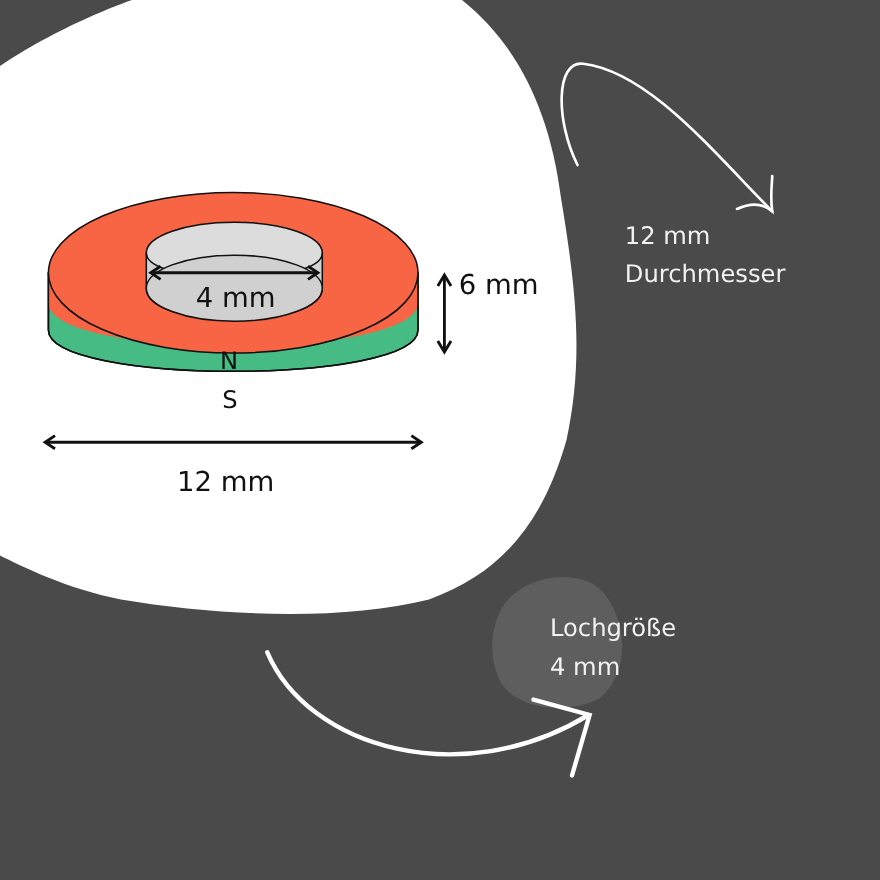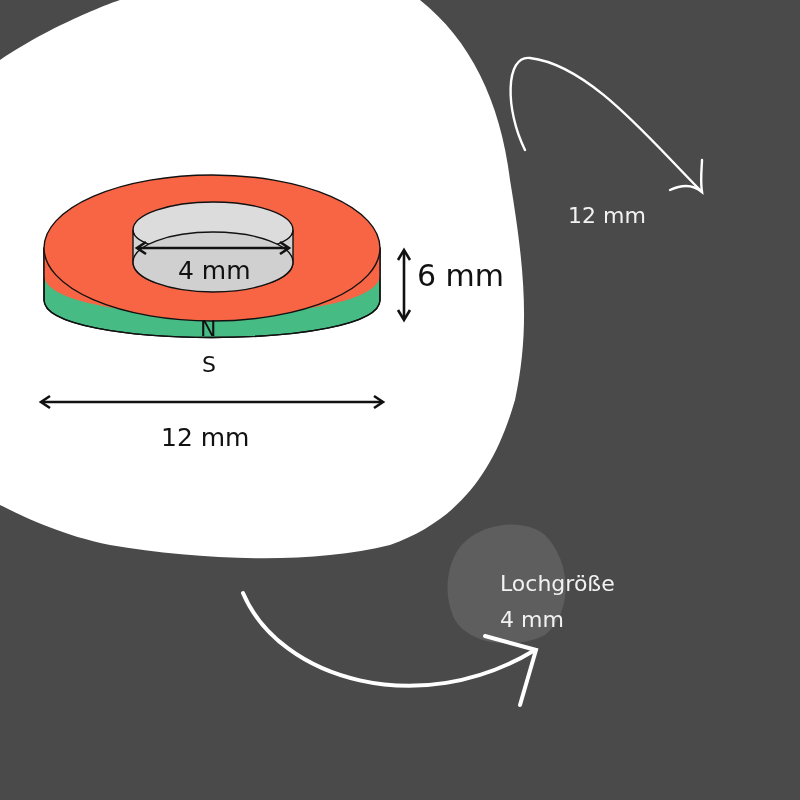--- a/index.html
+++ b/index.html
@@ -51,24 +51,25 @@
     <path d="M525,150 C505,110 505,55 530,58 C590,65 650,140 702,192"></path>
     <path d="M670,190 C685,183 695,186 702,192 C700,178 702,167 702,160"></path>
   </g>
   <g stroke="#ffffff" stroke-width="4" fill="none" stroke-linecap="round">
     <path d="M243,593 C280,680 420,720 535,650"></path>
     <path d="M485,636 L536,650 L520,705"></path>
   </g>
 </svg>
 
 <div class="lbl dark" style="left:178px;top:256px;font-size:25px;">4 mm</div>
-<div class="lbl dark" style="left:417px;top:258px;font-size:30px;">6 mm</div>
+<div class="lbl dark" style="left:417px;top:244px;font-size:25px;">6 mm</div>
 <div class="lbl dark" style="left:161px;top:423px;font-size:25px;">12 mm</div>
 <div class="lbl dark" style="left:200px;top:316px;font-size:22px;">N</div>
 <div class="lbl dark" style="left:202px;top:352px;font-size:22px;">S</div>
 
 <div class="lbl light" style="left:568px;top:199px;font-size:22px;line-height:34px;">
   <div>12 mm</div>
+  <div>Durchmesser</div>
 </div>
-<div class="lbl light" style="left:500px;top:554px;font-size:22px;line-height:36px;margin-top:12px;">
+<div class="lbl light" style="left:500px;top:554px;font-size:22px;line-height:36px;">
   <div>Lochgröße</div>
   <div>4 mm</div>
 </div>
 
 </body></html>

